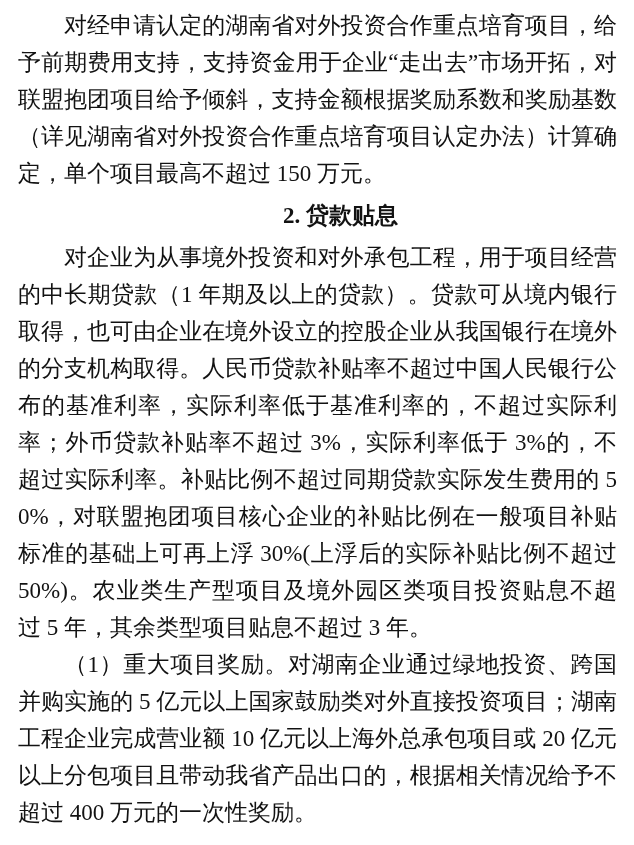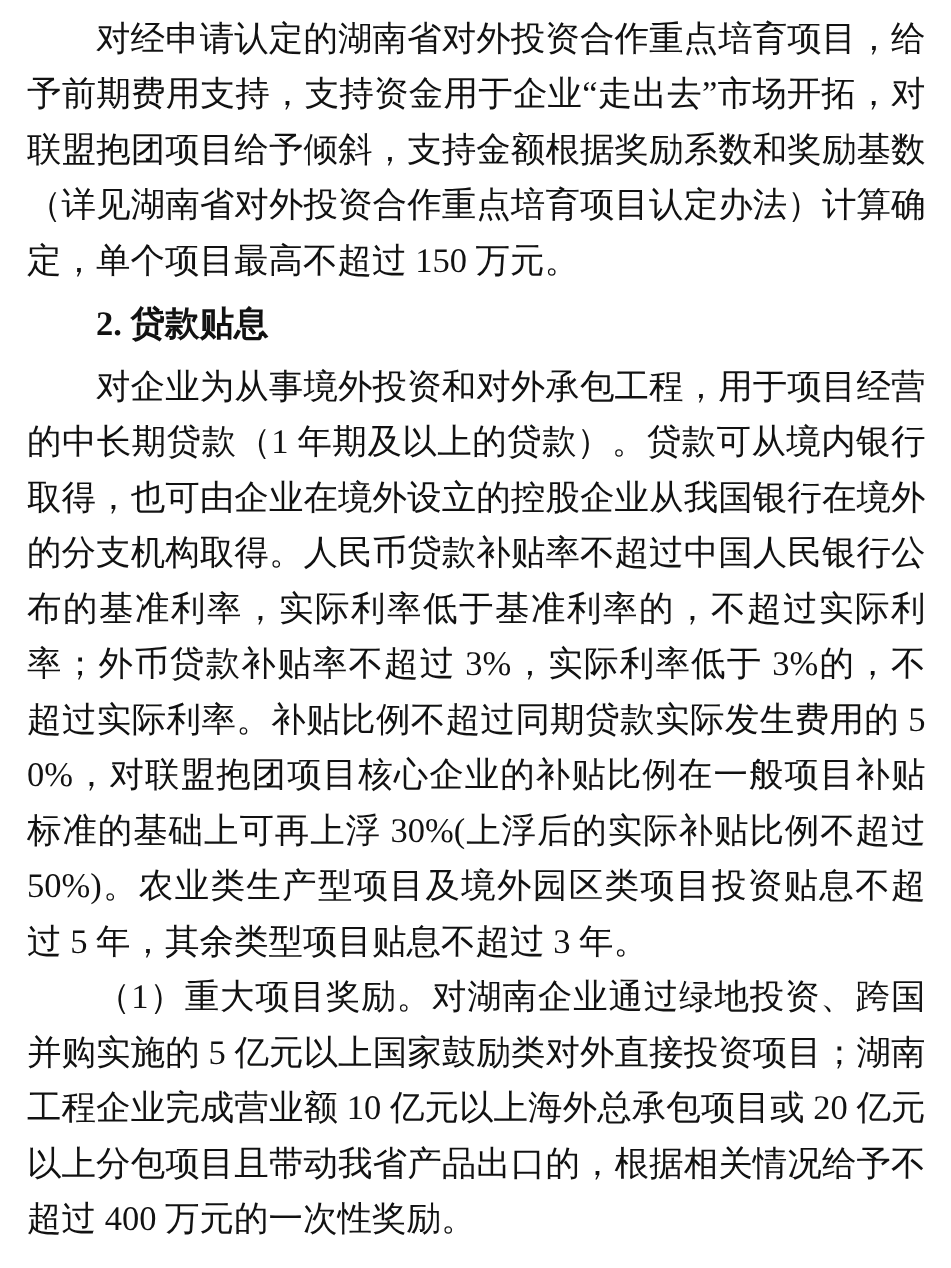--- a/index.html
+++ b/index.html
@@ -28,21 +28,21 @@
   }
   .page p {
     margin: 0;
     text-indent: 2em;
     word-break: break-all;
   }
   .page p.heading {
     font-weight: bold;
     margin-top: 5px;
     margin-bottom: 5px;
-    text-align: left;
+    text-align: center;
   }
 </style>
 </head>
 <body>
 
 <div class="page">
   <p>对经申请认定的湖南省对外投资合作重点培育项目，给予前期费用支持，支持资金用于企业“走出去”市场开拓，对联盟抱团项目给予倾斜，支持金额根据奖励系数和奖励基数（详见湖南省对外投资合作重点培育项目认定办法）计算确定，单个项目最高不超过 150 万元。</p>
   <p class="heading">2. 贷款贴息</p>
   <p>对企业为从事境外投资和对外承包工程，用于项目经营的中长期贷款（1 年期及以上的贷款）。贷款可从境内银行取得，也可由企业在境外设立的控股企业从我国银行在境外的分支机构取得。人民币贷款补贴率不超过中国人民银行公布的基准利率，实际利率低于基准利率的，不超过实际利率；外币贷款补贴率不超过 3%，实际利率低于 3%的，不超过实际利率。补贴比例不超过同期贷款实际发生费用的 50%，对联盟抱团项目核心企业的补贴比例在一般项目补贴标准的基础上可再上浮 30%(上浮后的实际补贴比例不超过 50%)。农业类生产型项目及境外园区类项目投资贴息不超过 5 年，其余类型项目贴息不超过 3 年。</p>
   <p>（1）重大项目奖励。对湖南企业通过绿地投资、跨国并购实施的 5 亿元以上国家鼓励类对外直接投资项目；湖南工程企业完成营业额 10 亿元以上海外总承包项目或 20 亿元以上分包项目且带动我省产品出口的，根据相关情况给予不超过 400 万元的一次性奖励。</p>

